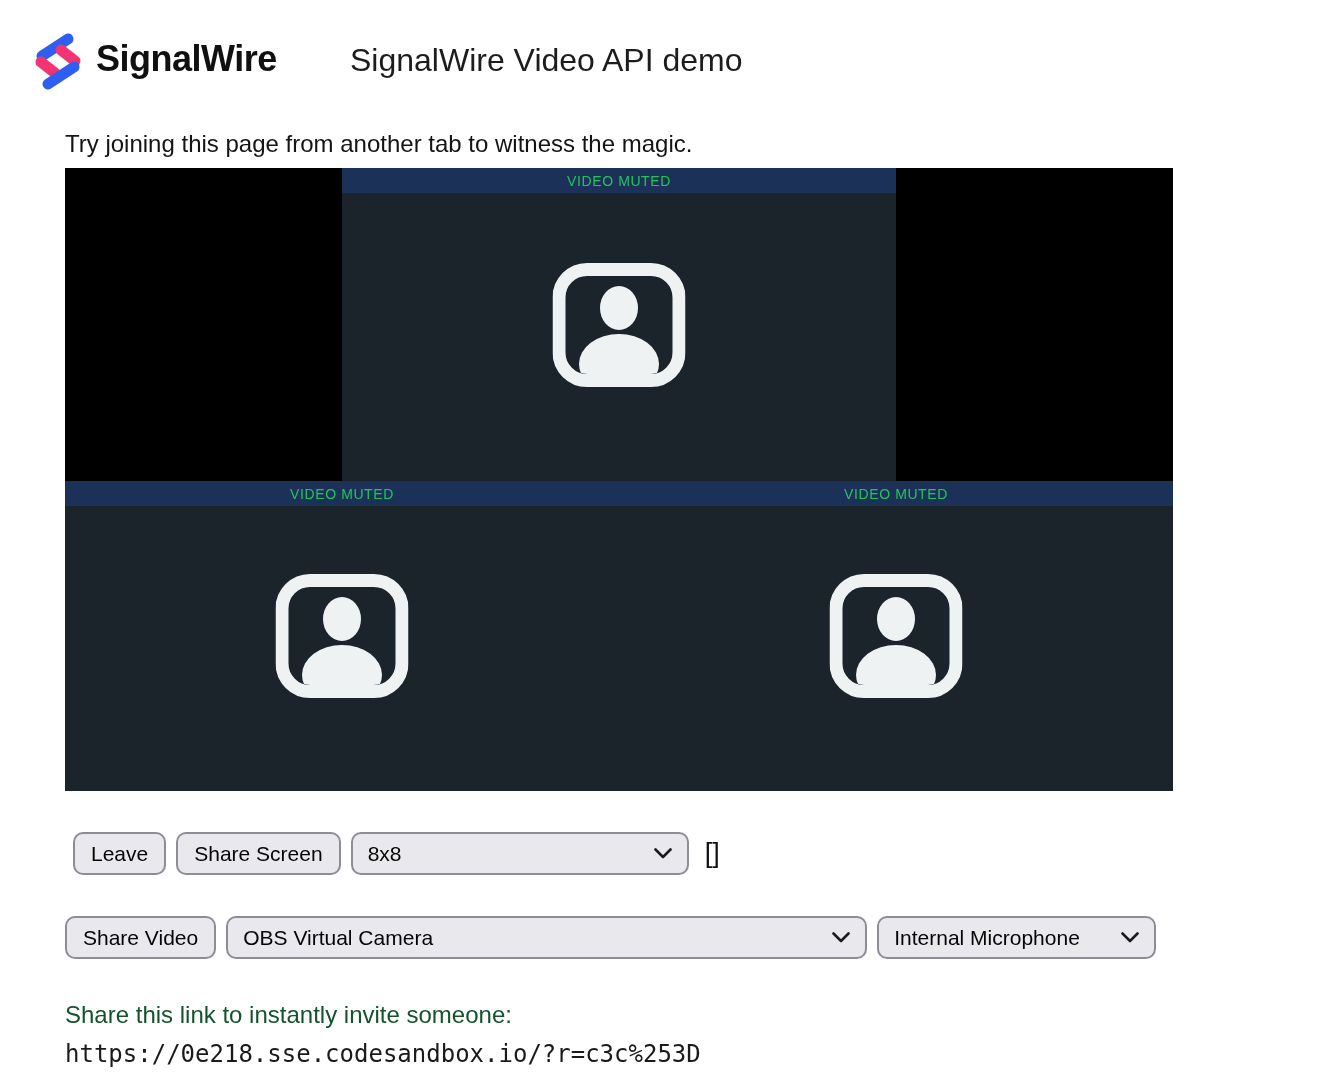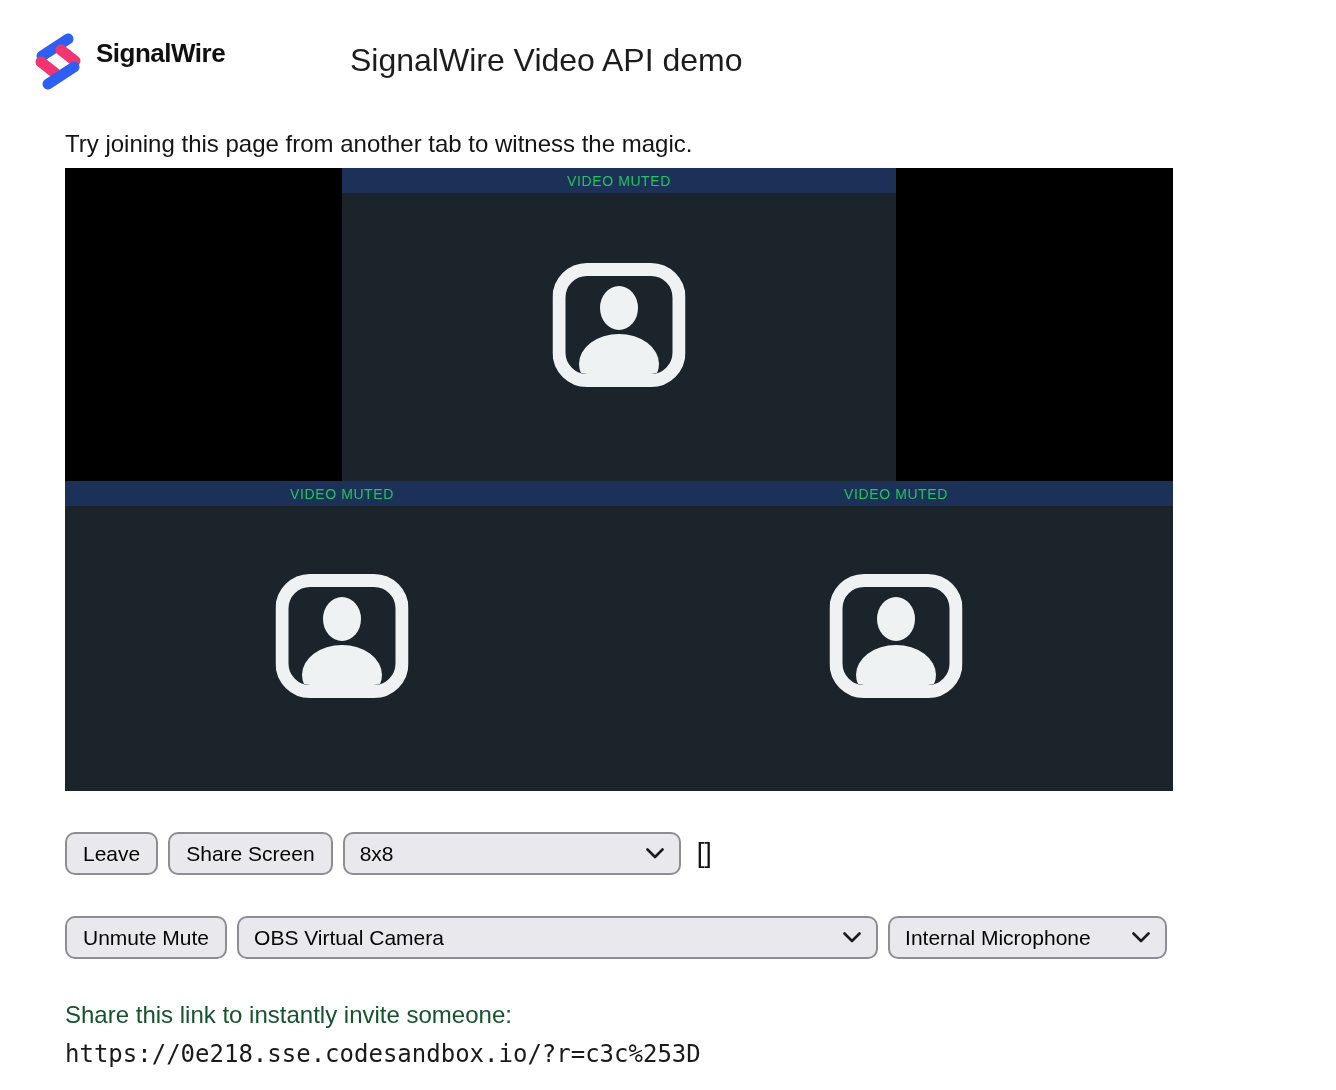--- a/index.html
+++ b/index.html
@@ -8,21 +8,21 @@
     width: 1336px; height: 1090px;
     position: relative;
     overflow: hidden;
     font-family: "Liberation Sans", sans-serif;
     color: #161616;
   }
   .page { position: absolute; inset: 0; }
 
   
   .logo-mark { position: absolute; left: 30px; top: 33px; overflow: visible; }
-  .brand { position: absolute; left: 96px; top: 38px; font-size: 26px; font-weight: 700; letter-spacing: -0.5px; color: #101010; }
+  .brand { position: absolute; left: 96px; top: 38px; font-size: 36px; font-weight: 700; letter-spacing: -0.5px; color: #101010; }
   .app-title { position: absolute; left: 350px; top: 42px; font-size: 32px; font-weight: 300; color: #1c1c1c; }
 
   
   .intro { position: absolute; left: 65px; top: 130px; font-size: 24px; font-weight: 300; color: #141414; }
 
   
   .video-grid { position: absolute; left: 65px; top: 168px; width: 1108px; height: 623px; background: #000000; }
   .tile { position: absolute; background: #1b242a; }
   .tile-top    { left: 277px; top: 0;     width: 554px; height: 313px; }
   .tile-bl     { left: 0;     top: 313px; width: 554px; height: 310px; }
@@ -32,21 +32,21 @@
     background: #1c3157;
     display: flex; align-items: center; justify-content: center;
   }
   .muted-banner span { font-size: 14px; letter-spacing: 0.6px; color: #22c55e; }
   .avatar { position: absolute; left: 50%; transform: translateX(-50%); }
   .tile-top .avatar { top: 95px; }
   .tile-bl .avatar, .tile-br .avatar { top: 93px; }
 
   
   .controls { position: absolute; left: 65px; display: flex; align-items: center; gap: 10px; }
-  .row1 { top: 832px; }
+  .row1 { top: 832px; margin-left: 8px; }
   .row2 { top: 916px; }
   .btn, .select {
     height: 43px;
     background: #e9e9ed;
     border: 2px solid #8d8d96;
     border-radius: 10px;
     display: flex; align-items: center;
     font-size: 21px; color: #050505;
     font-family: "Liberation Sans", sans-serif;
     cursor: default;
@@ -143,21 +143,21 @@
     <div class="select sel-layout">
       <span>8x8</span>
       <svg class="chev" width="18" height="11" viewBox="0 0 18 11" fill="none">
         <polyline points="1.5,1.5 9,9 16.5,1.5" stroke="#1c1c1c" stroke-width="2.6" stroke-linecap="round" stroke-linejoin="round"></polyline>
       </svg>
     </div>
     <span class="brackets">[]</span>
   </div>
 
   <div class="controls row2">
-    <button class="btn">Unmute Mute</button>
+    <button class="btn">Share Video</button>
     <div class="select sel-camera">
       <span>OBS Virtual Camera</span>
       <svg class="chev" width="18" height="11" viewBox="0 0 18 11" fill="none">
         <polyline points="1.5,1.5 9,9 16.5,1.5" stroke="#1c1c1c" stroke-width="2.6" stroke-linecap="round" stroke-linejoin="round"></polyline>
       </svg>
     </div>
     <div class="select sel-mic">
       <span>Internal Microphone</span>
       <svg class="chev" width="18" height="11" viewBox="0 0 18 11" fill="none">
         <polyline points="1.5,1.5 9,9 16.5,1.5" stroke="#1c1c1c" stroke-width="2.6" stroke-linecap="round" stroke-linejoin="round"></polyline>

